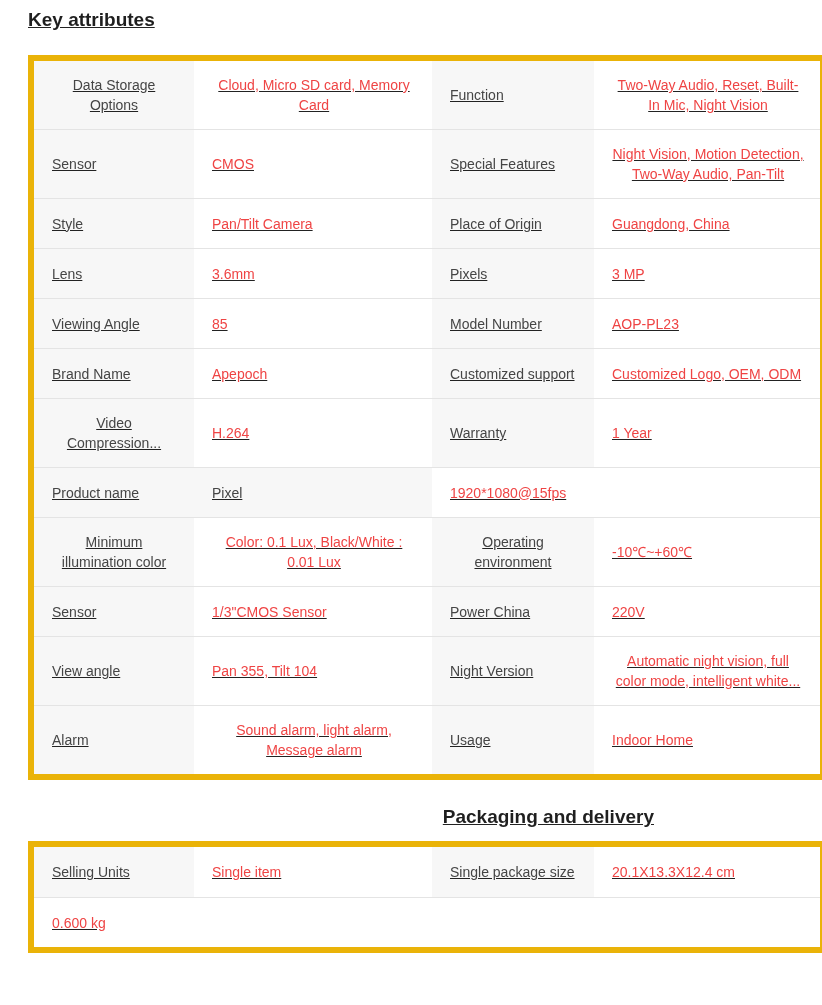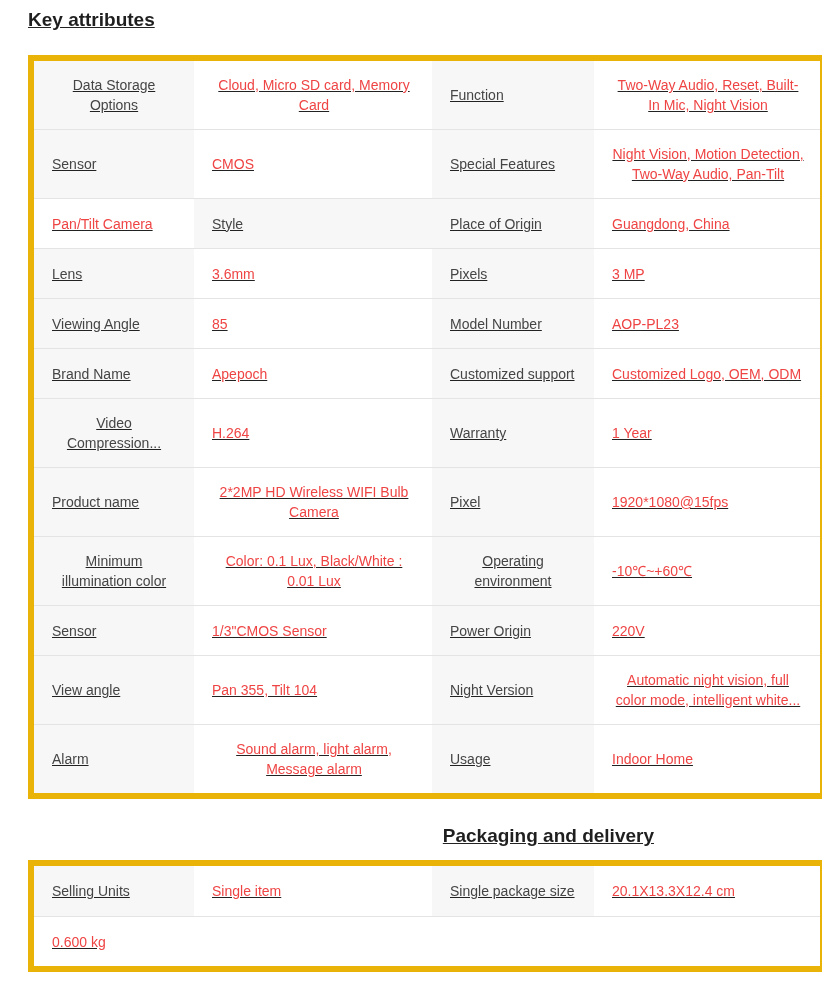--- a/index.html
+++ b/index.html
@@ -81,27 +81,27 @@
           <span>CMOS</span>
         </div>
         <div class="cell label">
           <span>Special Features</span>
         </div>
         <div class="cell value">
           <span>Night Vision, Motion Detection, Two-Way Audio, Pan-Tilt</span>
         </div>
       </div>
       <div class="spec-row">
+        <div class="cell label">
+          <span>Style</span>
+        </div>
         <div class="cell value">
           <span>Pan/Tilt Camera</span>
         </div>
         <div class="cell label">
-          <span>Style</span>
-        </div>
-        <div class="cell label">
           <span>Place of Origin</span>
         </div>
         <div class="cell value">
           <span>Guangdong, China</span>
         </div>
       </div>
       <div class="spec-row">
         <div class="cell label">
           <span>Lens</span>
         </div>
@@ -154,23 +154,20 @@
           <span>Warranty</span>
         </div>
         <div class="cell value">
           <span>1 Year</span>
         </div>
       </div>
       <div class="spec-row">
         <div class="cell label">
           <span>Product name</span>
         </div>
-        <div class="cell value">
-          <span>2*2MP HD Wireless WIFI Bulb Camera</span>
-        </div>
         <div class="cell label">
           <span>Pixel</span>
         </div>
         <div class="cell value">
           <span>1920*1080@15fps</span>
         </div>
       </div>
       <div class="spec-row">
         <div class="cell label">
           <span>Minimum illumination color</span>
@@ -186,21 +183,21 @@
         </div>
       </div>
       <div class="spec-row">
         <div class="cell label">
           <span>Sensor</span>
         </div>
         <div class="cell value">
           <span>1/3"CMOS Sensor</span>
         </div>
         <div class="cell label">
-          <span>Power Origin</span>
+          <span>Power China</span>
         </div>
         <div class="cell value">
           <span>220V</span>
         </div>
       </div>
       <div class="spec-row">
         <div class="cell label">
           <span>View angle</span>
         </div>
         <div class="cell value">

